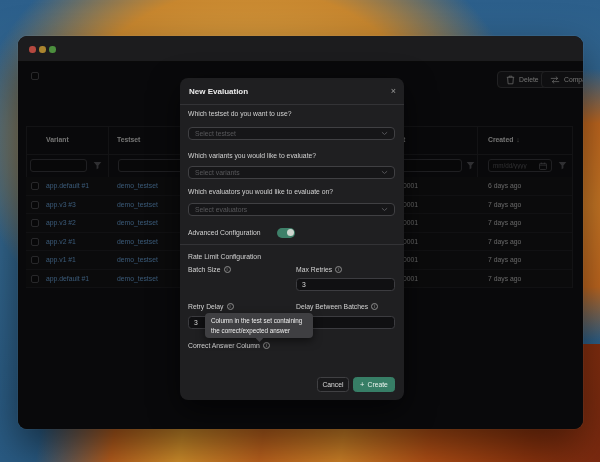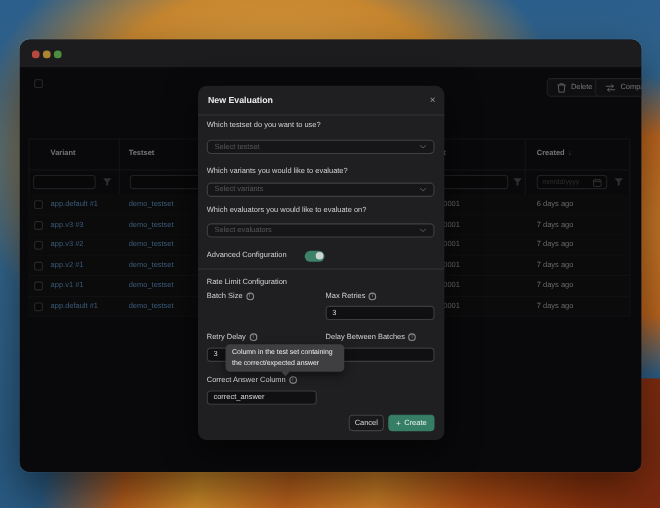--- a/index.html
+++ b/index.html
@@ -281,21 +281,20 @@
 
         <div class="tooltip">
           <span>Column in the test set containing the correct/expected answer</span>
           <span class="tip-arrow"></span>
         </div>
 
         <div class="m-label" style="left:8px; top:264px;">
           <span>Correct Answer Column</span>
             <span class="info">i</span>
         </div>
-        <input class="m-input" style="left: 8px; top: 277px; width: 100px;" value="correct_answer">
 
         <button class="btn btn-cancel">
             <span>Cancel</span>
           </button>
         <button class="btn btn-create">
           <span class="plus">+</span>
           <span>Create</span>
         </button>
       </div>
 

